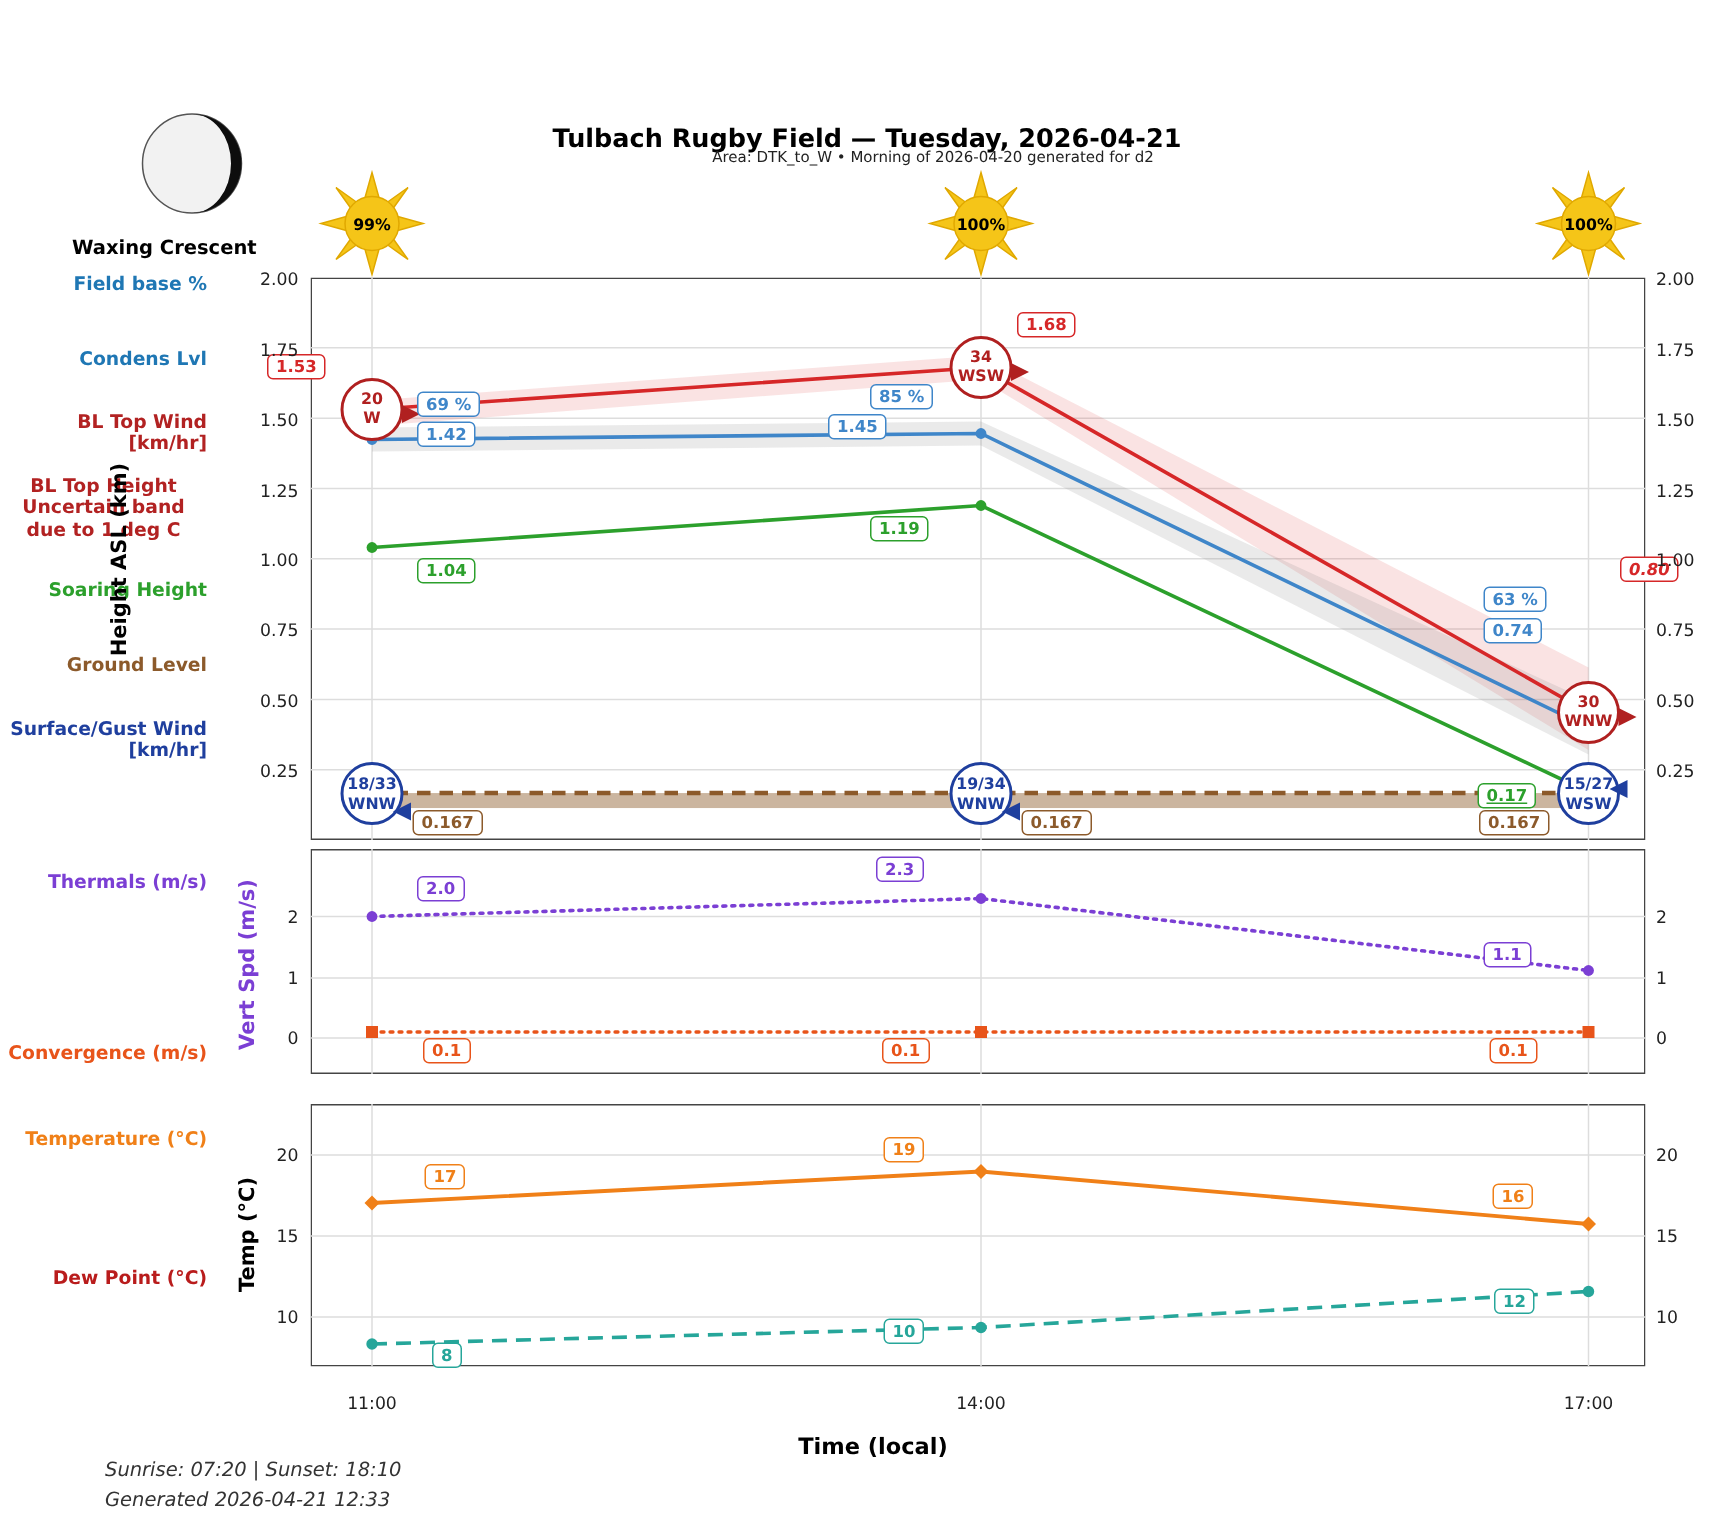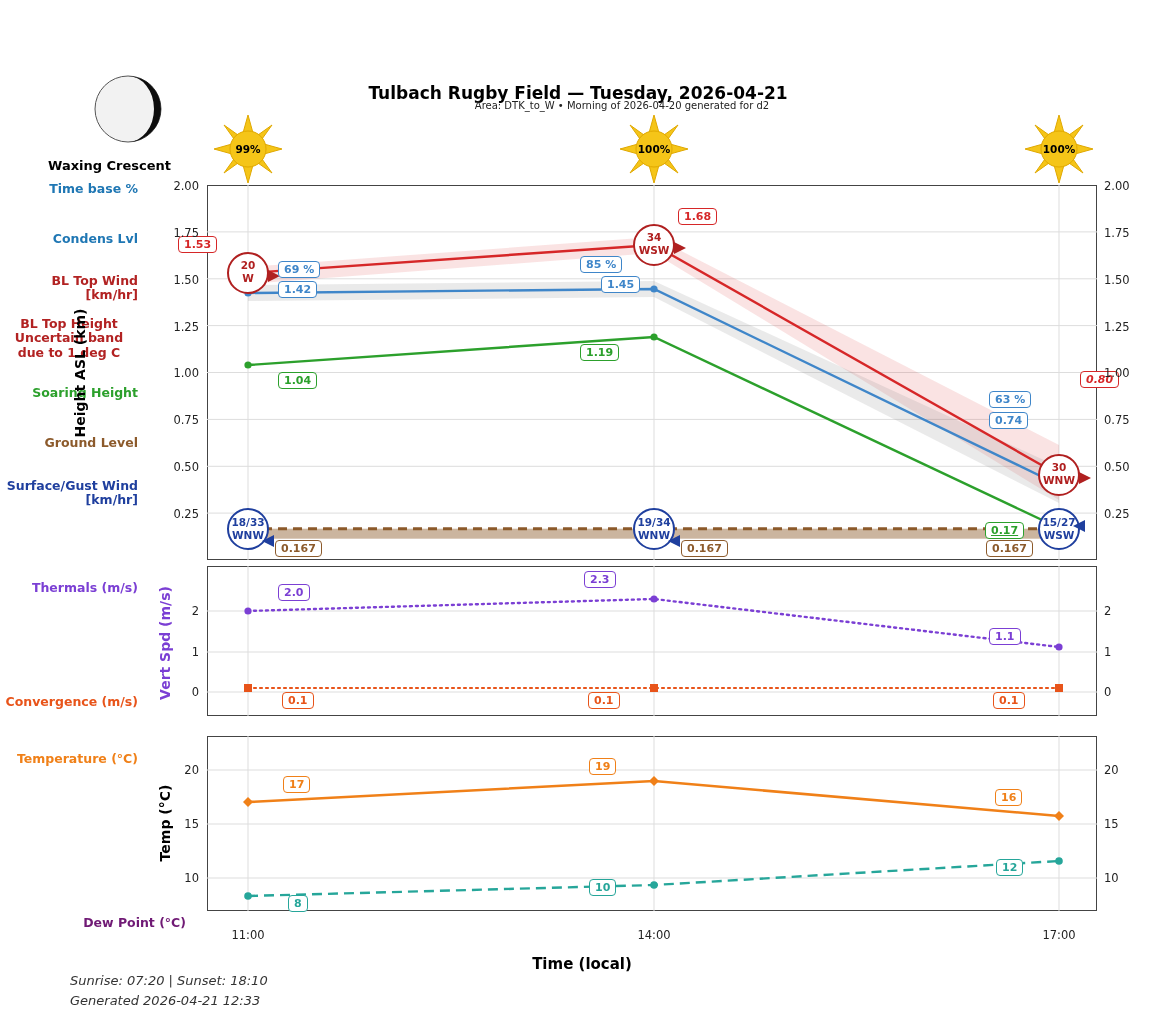--- a/index.html
+++ b/index.html
@@ -73,35 +73,35 @@
       <polygon points="12,12 26,22 22,26"></polygon>
         <polygon points="60,60 46,50 50,46"></polygon>
       <polygon points="60,12 50,26 46,22"></polygon>
         <polygon points="12,60 22,46 26,50"></polygon>
     </g>
     <circle cx="36" cy="36" r="18" fill="#f5c518" stroke="#e0a800" stroke-width="1"></circle>
     <text class="sunpct" x="36" y="40" text-anchor="middle">100%</text>
   </svg>
 </div>
 
-<div class="abs rowlabel" style="left:0;top:181px;width:138px;color:#1f77b4;">Time base %</div>
+<div class="abs rowlabel" style="left:0;top:181px;width:138px;color:#1f77b4;">Field base %</div>
 <div class="abs rowlabel" style="left:0;top:231px;width:138px;color:#1f77b4;">Condens Lvl</div>
 <div class="abs rowlabel" style="left:0;top:274px;width:138px;color:#b22222;white-space:pre-line;line-height:1.15;">BL Top Wind
 [km/hr]</div>
 <div class="abs rowlabel" style="left:0;top:317px;width:138px;color:#b22222;white-space:pre-line;line-height:1.15;text-align:center;">BL Top Height
 Uncertain band
 due to 1 deg C</div>
 <div class="abs rowlabel" style="left:0;top:385px;width:138px;color:#2ca02c;">Soaring Height</div>
 <div class="abs rowlabel" style="left:0;top:435px;width:138px;color:#8c5a2b;">Ground Level</div>
 <div class="abs rowlabel" style="left:0;top:479px;width:138px;color:#1f3f9e;white-space:pre-line;line-height:1.15;">Surface/Gust Wind
 [km/hr]</div>
 <div class="abs rowlabel" style="left:0;top:580px;width:138px;color:#7b3fd4;">Thermals (m/s)</div>
 <div class="abs rowlabel" style="left:0;top:694px;width:138px;color:#e8541a;">Convergence (m/s)</div>
 <div class="abs rowlabel" style="left:0;top:751px;width:138px;color:#f08018;">Temperature (°C)</div>
-<div class="abs rowlabel" style="left:0;top:915px;width:138px;color:#701a75;margin-left:48px;">Dew Point (°C)</div>
+<div class="abs rowlabel" style="left:0;top:844px;width:138px;color:#b91c1c;">Dew Point (°C)</div>
 
 <div class="abs" style="left:207px;top:185px;">
   <svg width="890" height="375" viewBox="0 0 890 375">
     <rect x="0.5" y="0.5" width="889" height="374" fill="#ffffff" stroke="#444" stroke-width="1"></rect>
 
     <g stroke="#dddddd" stroke-width="1">
       <line x1="0" y1="46.9" x2="890" y2="46.9"></line>
       <line x1="0" y1="93.8" x2="890" y2="93.8"></line>
       <line x1="0" y1="140.6" x2="890" y2="140.6"></line>
       <line x1="0" y1="187.5" x2="890" y2="187.5"></line>
@@ -173,21 +173,21 @@
       <text x="852" y="354">WSW</text>
     </g>
   </svg>
 </div>
 
 <div class="abs tag" style="left:178px;top:236px;color:#d62728;border-color:#d62728;">1.53</div>
 <div class="abs tag" style="left:678px;top:208px;color:#d62728;border-color:#d62728;">1.68</div>
 <div class="abs tag" style="left:1080px;top:371px;color:#d62728;border-color:#d62728;font-style:italic;">0.80</div>
 
 <div class="abs tag" style="left:278px;top:281px;color:#3f86c9;border-color:#3f86c9;">1.42</div>
-<div class="abs tag" style="left:601px;top:276px;color:#3f86c9;border-color:#3f86c9;">1.45</div>
+<div class="abs tag" style="left:552px;top:276px;color:#3f86c9;border-color:#3f86c9;">1.45</div>
 <div class="abs tag" style="left:989px;top:412px;color:#3f86c9;border-color:#3f86c9;">0.74</div>
 
 <div class="abs tag" style="left:278px;top:261px;color:#3f86c9;border-color:#3f86c9;">69 %</div>
 <div class="abs tag" style="left:580px;top:256px;color:#3f86c9;border-color:#3f86c9;">85 %</div>
 <div class="abs tag" style="left:989px;top:391px;color:#3f86c9;border-color:#3f86c9;">63 %</div>
 
 <div class="abs tag" style="left:278px;top:372px;color:#2ca02c;border-color:#2ca02c;">1.04</div>
 <div class="abs tag" style="left:580px;top:344px;color:#2ca02c;border-color:#2ca02c;">1.19</div>
 <div class="abs tag" style="left:985px;top:522px;color:#2ca02c;border-color:#2ca02c;text-decoration:underline;">0.17</div>
 

